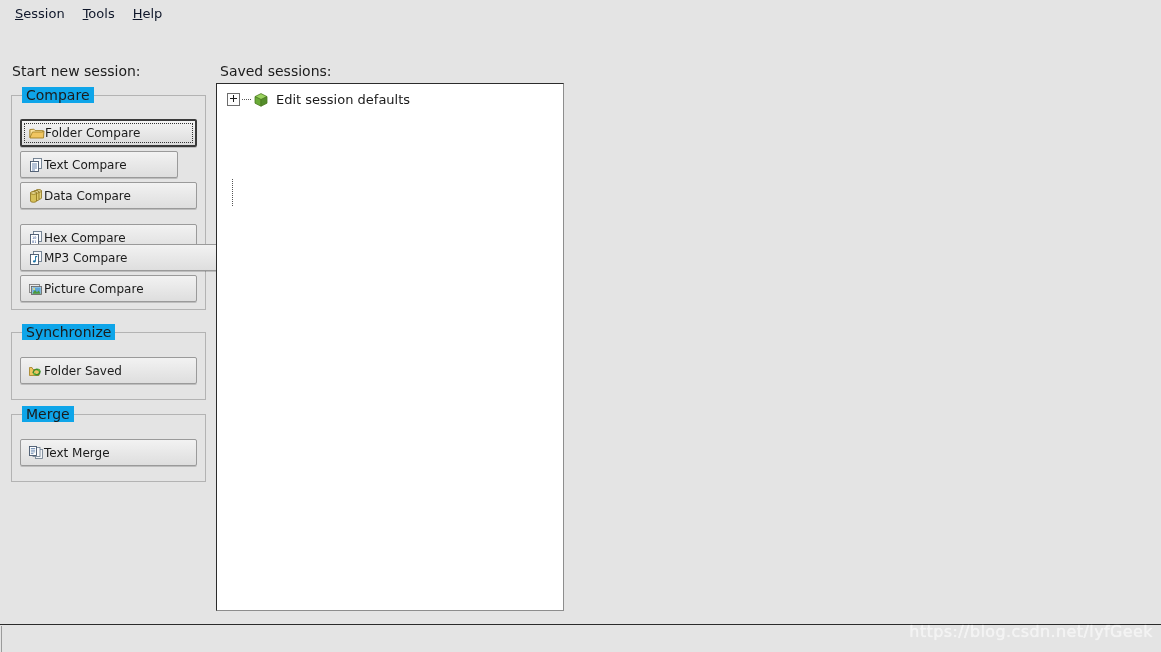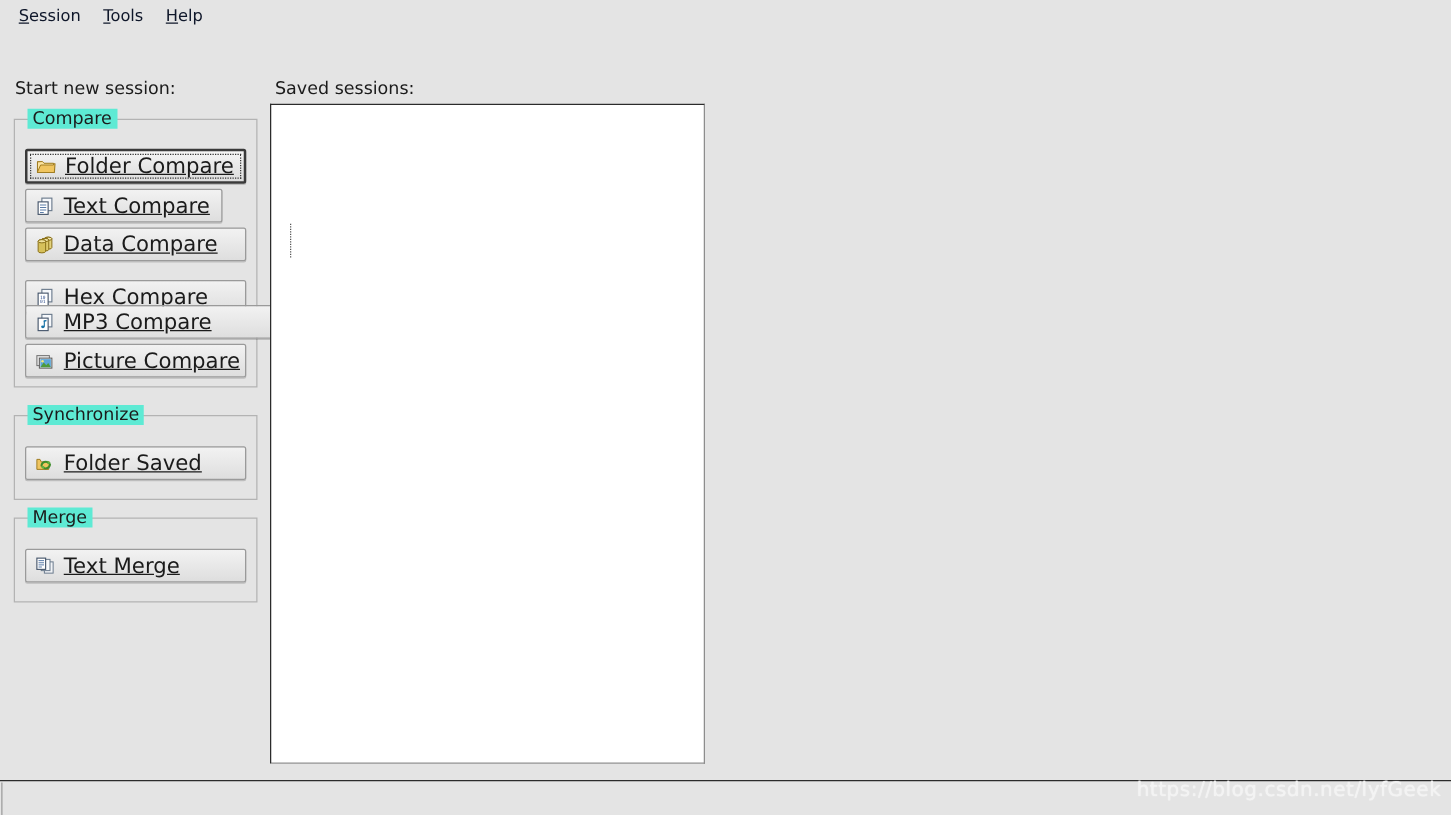--- a/index.html
+++ b/index.html
@@ -52,21 +52,21 @@
   .groupbox {
     position: absolute;
     border: 1px solid #b3b3b3;
     box-sizing: border-box;
     background: transparent;
   }
   .groupbox > .legend {
     position: absolute;
     top: -9px;
     left: 10px;
-    background: #5eead4;
+    background: #0ea5e9;
     padding: 0 4px;
     font-size: 14px;
     color: #1b1b1b;
     white-space: nowrap;
   }
   #group-compare   { left: 11px; top: 95px;  width: 195px; height: 215px; }
   #group-sync      { left: 11px; top: 332px; width: 195px; height: 68px; }
   #group-merge     { left: 11px; top: 414px; width: 195px; height: 68px; }
 
   
@@ -77,25 +77,24 @@
     background: linear-gradient(#f2f2f2, #dedede);
     border: 1px solid #9a9a9a;
     border-radius: 2px;
     display: flex;
     align-items: center;
     padding-left: 7px;
     cursor: default;
     box-shadow: 0 1px 0 rgba(0,0,0,0.17);
   }
   .btn .btn-label {
-    font-size: 17px;
+    font-size: 12px;
     color: #1b1b1b;
-    margin-left: 7px;
-    white-space: nowrap;
-    text-decoration: underline;
+    margin-left: 0;
+    white-space: nowrap;
   }
   .btn.default {
     border: 2px solid #3a3a3a;
     background: linear-gradient(#f4f4f4, #dcdcdc);
   }
   .btn.default .focus-ring {
     position: absolute;
     left: 2px; right: 2px; top: 2px; bottom: 2px;
     border: 1px dotted #333;
     pointer-events: none;
@@ -359,20 +358,32 @@
         <line x1="2.8" y1="8.6" x2="5.5" y2="8.6"></line>
       </g>
     </svg>
   </span>
   <span class="btn-label">Text Merge</span>
 </div>
 
 <div id="tree-panel">
   <div id="vline"></div>
 
+  <div class="tree-row" style="margin-top:6px;">
+    <span class="expander"></span>
+    <span class="dots"></span>
+    <span class="icon16">
+      <svg width="16" height="16" viewBox="0 0 16 16">
+        <path d="M8 1.6 L14 4.6 L8 7.6 L2 4.6 Z" fill="#9ad35e" stroke="#4c7a22" stroke-width="0.8" stroke-linejoin="round"></path>
+        <path d="M2 4.6 L8 7.6 L8 14.2 L2 11.2 Z" fill="#6aab38" stroke="#4c7a22" stroke-width="0.8" stroke-linejoin="round"></path>
+        <path d="M14 4.6 L8 7.6 L8 14.2 L14 11.2 Z" fill="#548d2a" stroke="#4c7a22" stroke-width="0.8" stroke-linejoin="round"></path>
+      </svg>
+    </span>
+    <span class="tree-label">Edit session defaults</span>
+  </div>
 
 </div>
 
 <div id="statusbar">
   <div class="sb-inner"></div>
 </div>
 
 <div id="watermark">https://blog.csdn.net/lyfGeek</div>
 
 </body></html>

